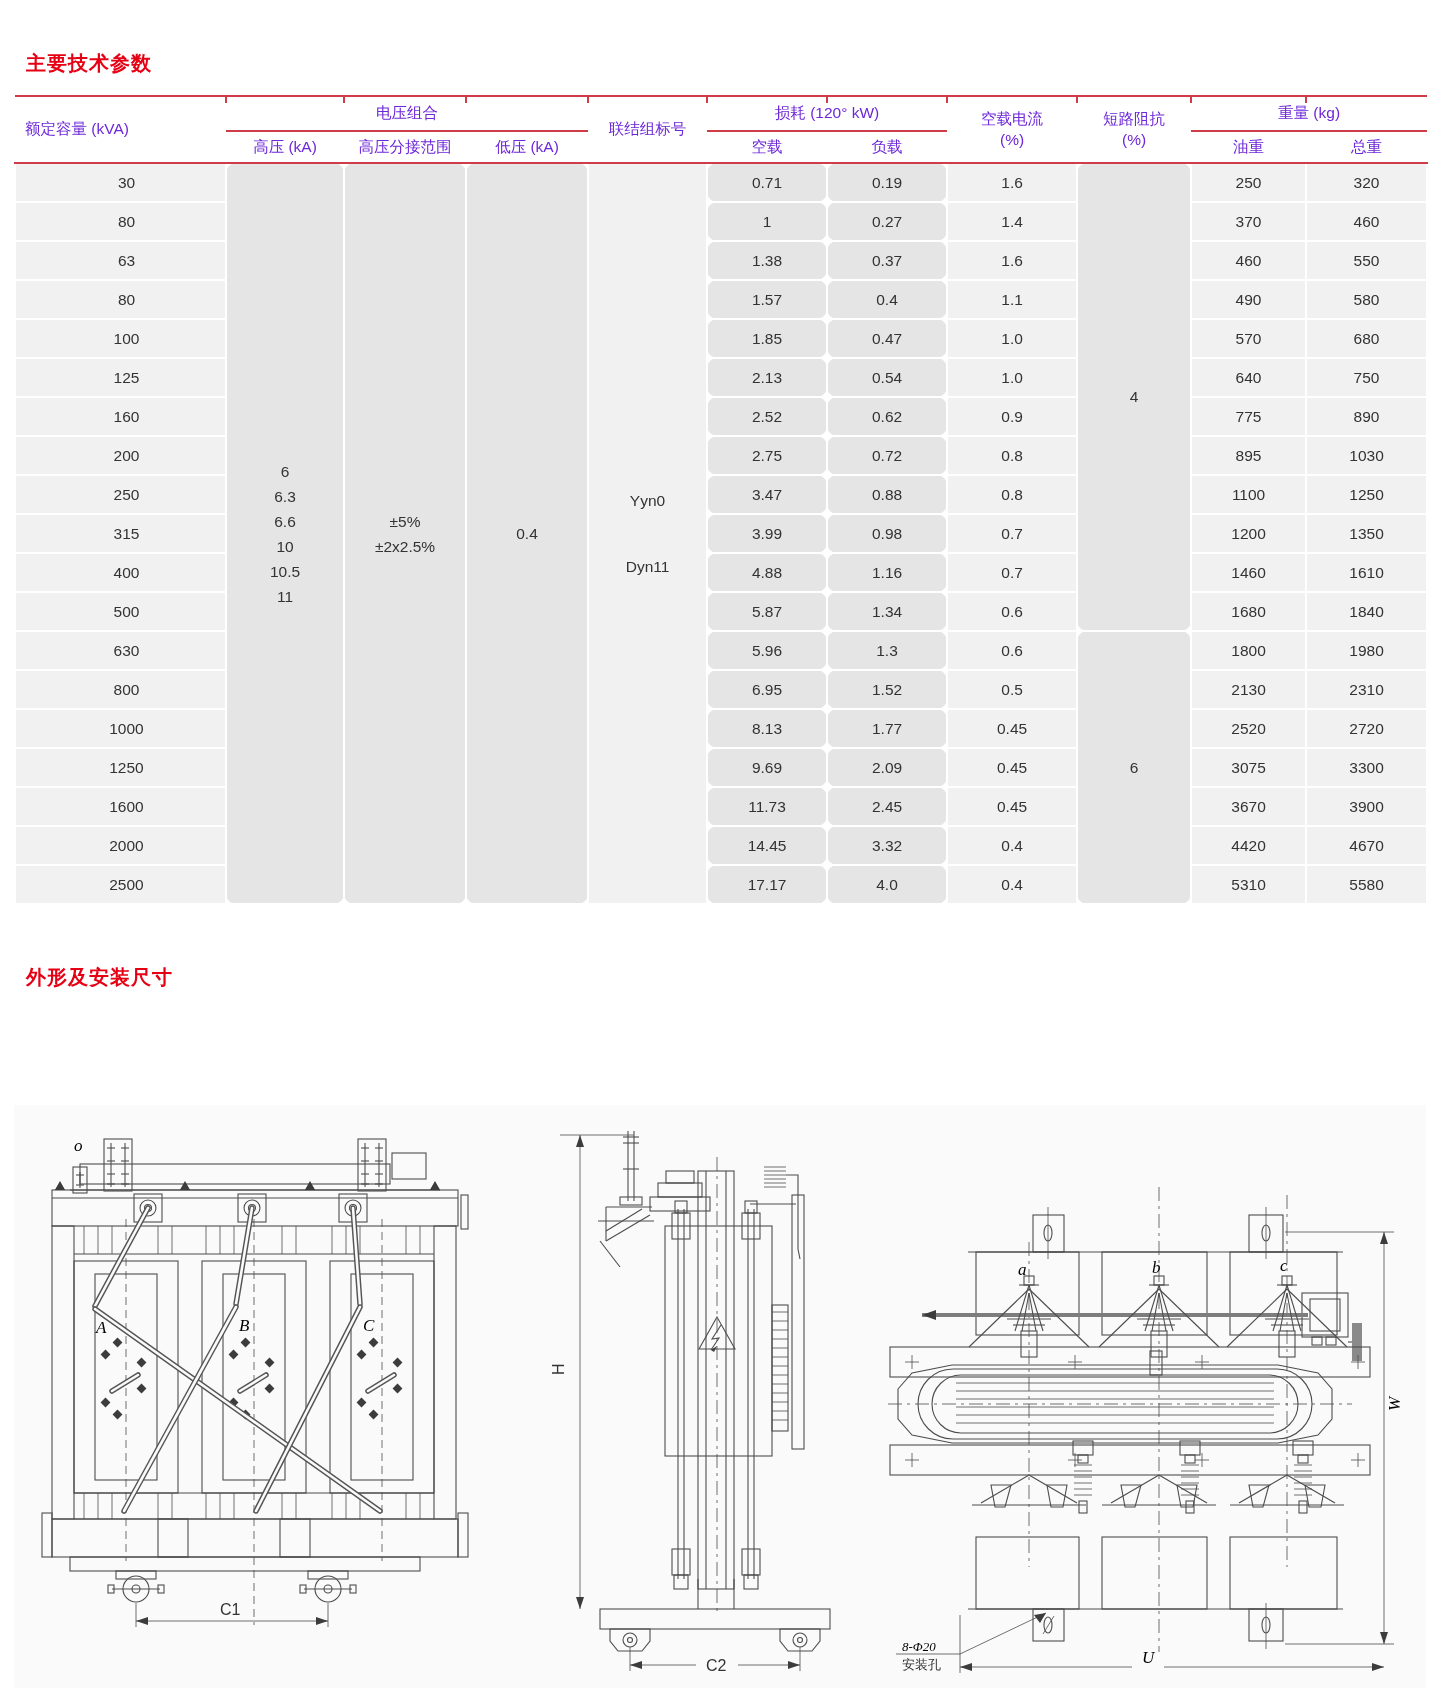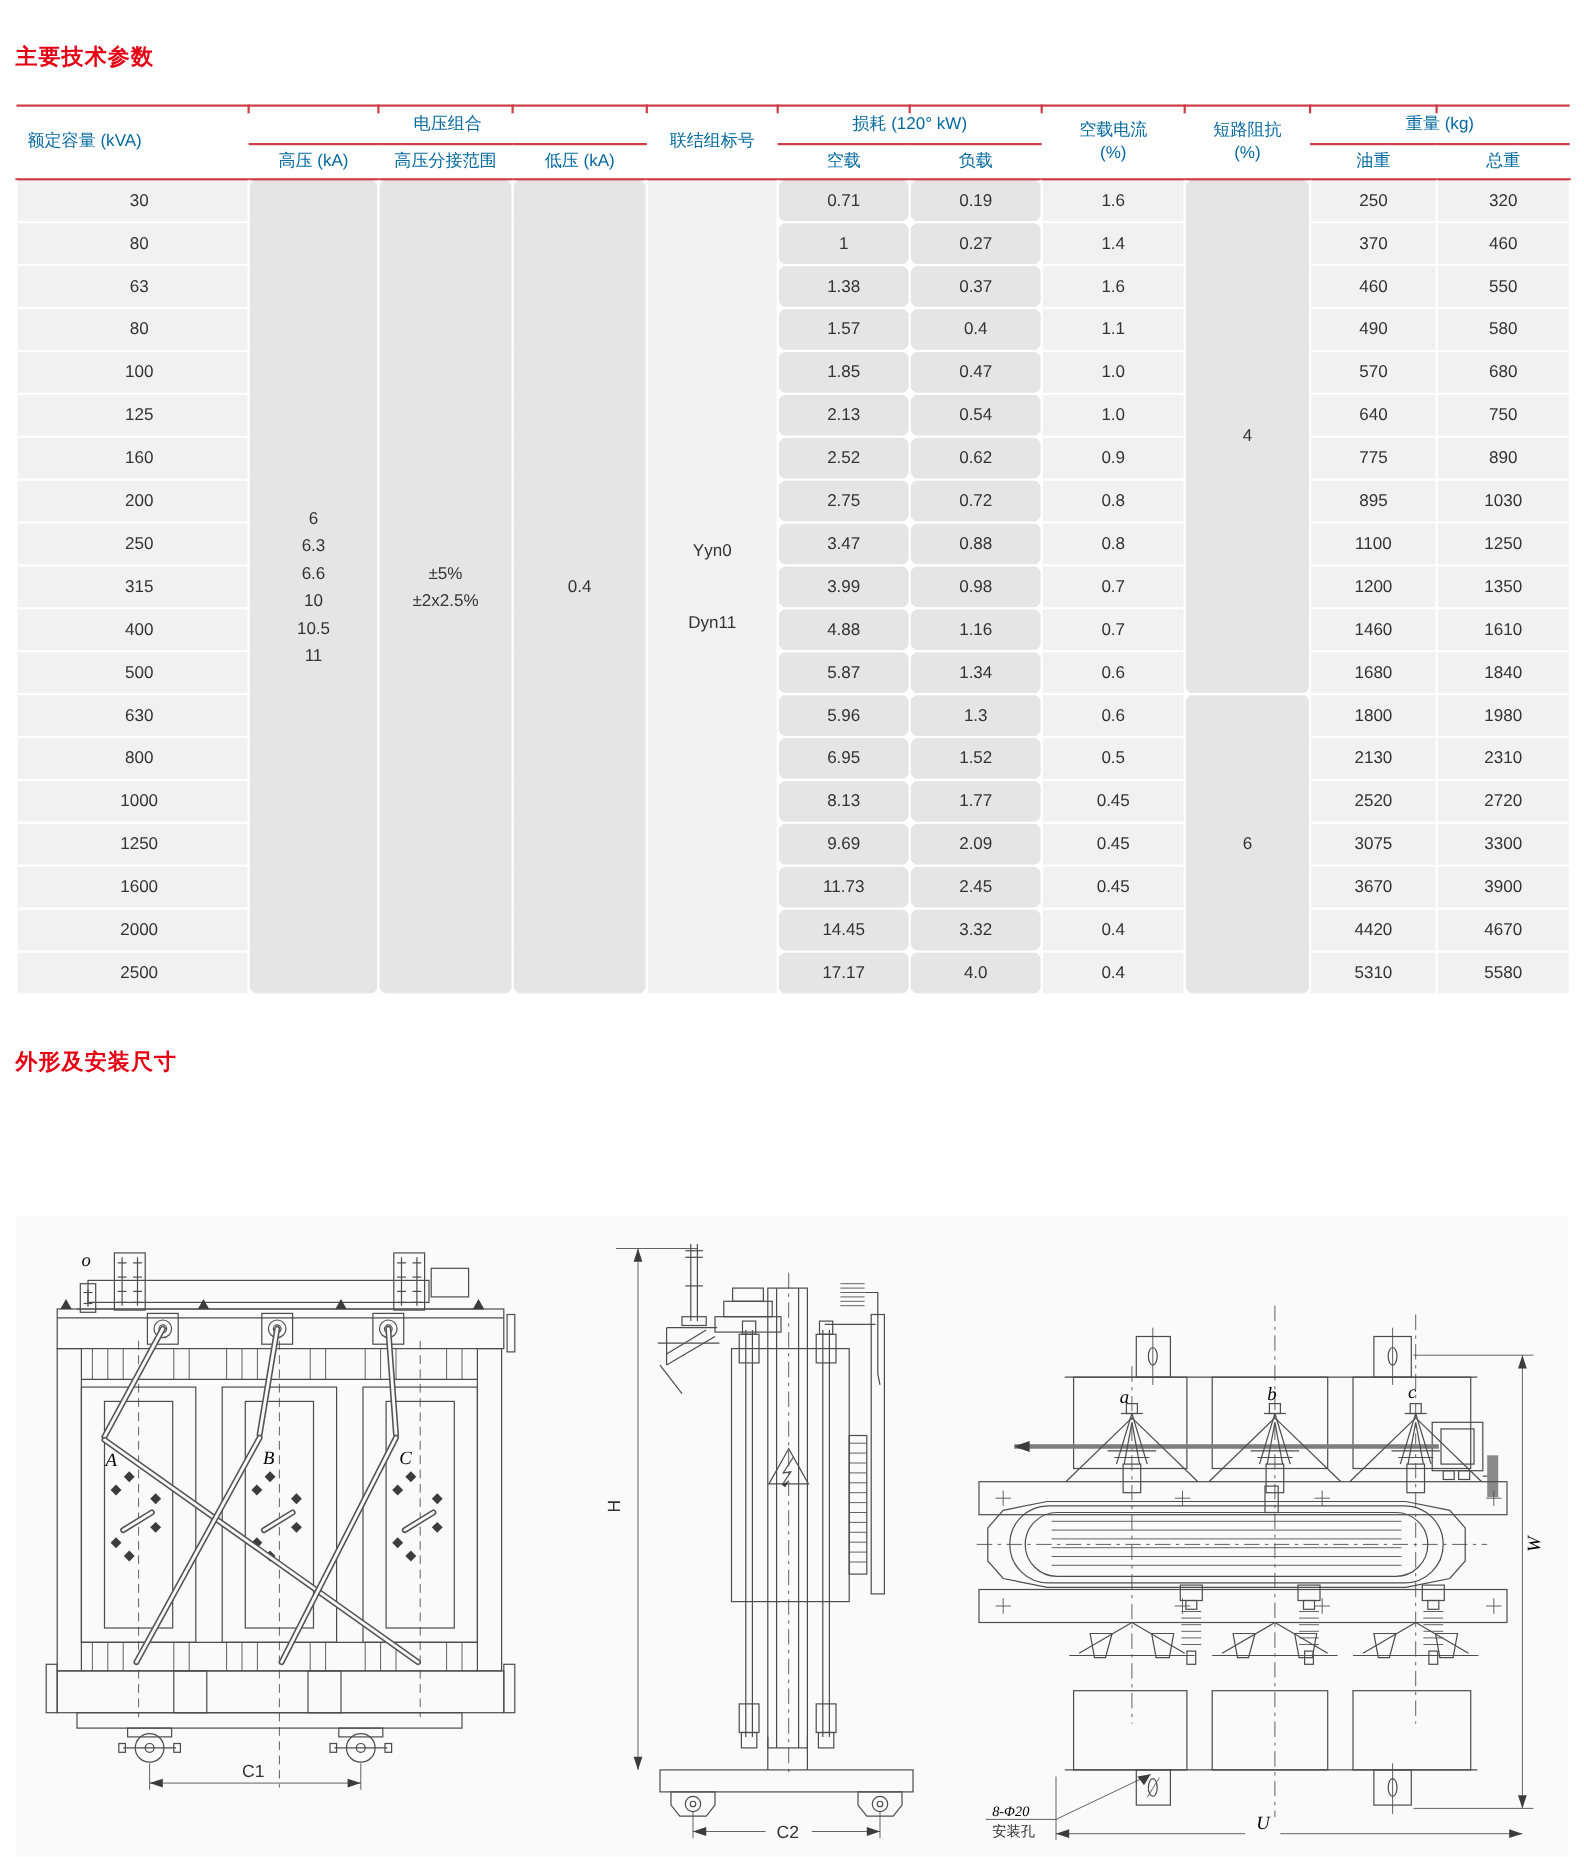--- a/index.html
+++ b/index.html
@@ -2,27 +2,27 @@
 <html style="--red: #e60014; --rule: #cf3b46; --light: #f1f1f1; --dark: #e5e5e5;"><head>
 <meta charset="utf-8">
 <style>
   :root{
     --red:#e60014; --rule:#cf3b46; --light:#f1f1f1; --dark:#e5e5e5;
     --ink:#333; --line:#4d4d4d;
   }
   html,body{margin:0;padding:0;background:#fff;}
   body{font-family:"Liberation Sans","DejaVu Sans",sans-serif;color:var(--ink);}
   .page{position:relative;width:1440px;height:1688px;overflow:hidden;background:#fff;}
-  .section-title{position:absolute;left:14px;margin:0;color:var(--red);font-size:20px;font-weight:bold;letter-spacing:1px;}
+  .section-title{position:absolute;left:14px;margin:12px;color:var(--red);font-size:20px;font-weight:bold;letter-spacing:1px;}
   #title-specs{top:38px;}
   #title-dims{top:952px;font-family:Liberation Serif, serif;}
 
   .table-wrap{position:absolute;left:14px;top:95px;width:1412px;}
   table{border-collapse:collapse;table-layout:fixed;width:1412px;}
-  thead th{font-weight:normal;background:#fff;color:#0369a1;font-size:15.5px;padding:0;line-height:1.3;}
+  thead th{font-weight:normal;background:#fff;color:#6d28d9;font-size:15.5px;padding:0;line-height:1.3;}
   thead tr.h1 th{height:33px;}
   thead tr.h2 th{height:30px;}
   thead tr.h1 > th{border-top:2.5px solid var(--rule);}
   th.group{border-bottom:2px solid var(--rule);}
   th.hb{border-bottom:2px solid var(--rule);}
   th.cap{text-align:left;padding-left:10px;}
   tbody td{height:37px;padding:0;text-align:center;font-size:15.5px;color:#333;border:2.5px solid #fff;}
   td.kva{text-align:center;padding-left:12px;}
   .bg-l{background:var(--light);} .bg-d{background:var(--dark);border-radius:10px;}
   td.lines div{line-height:25px;}

